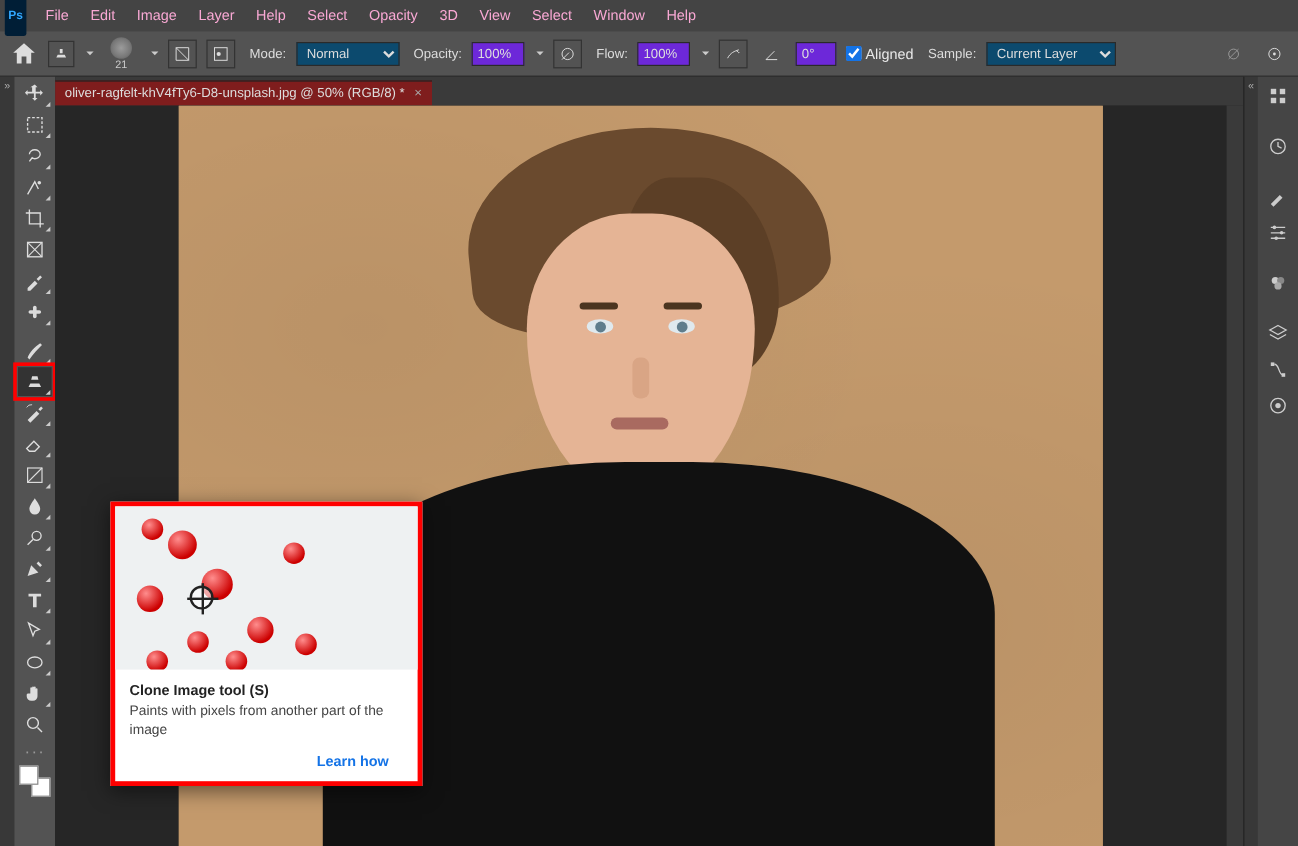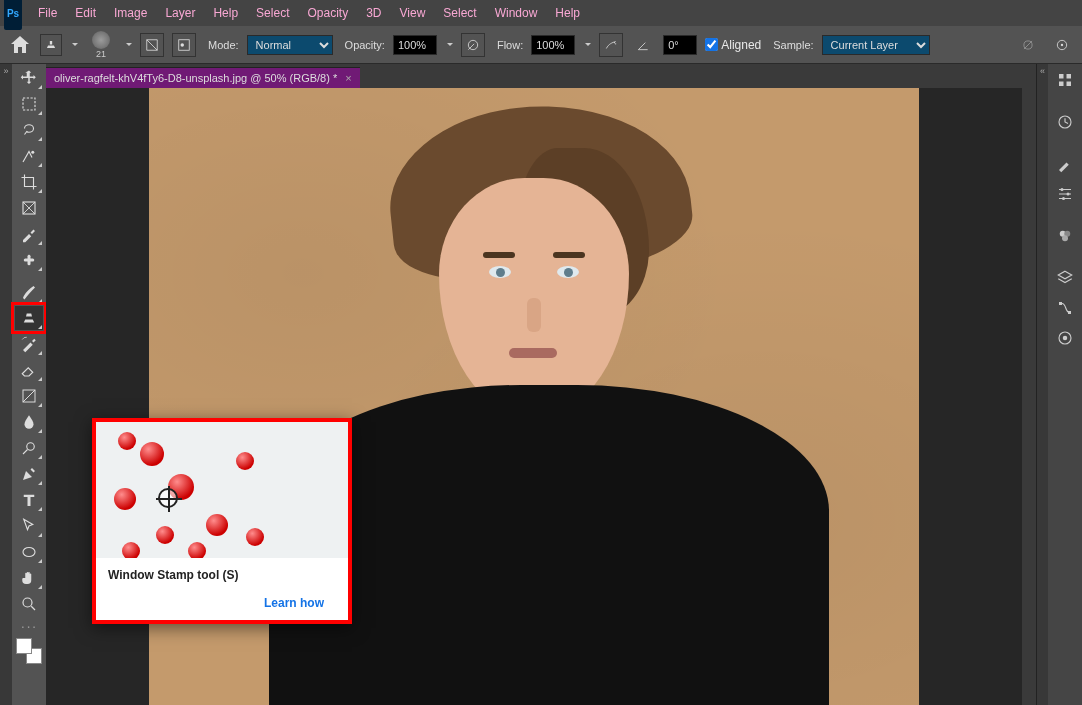--- a/index.html
+++ b/index.html
@@ -17,21 +17,21 @@
   .tool-preset svg{width:14px;height:14px;fill:#ddd;}
   .caret-down{width:0;height:0;border-left:3px solid transparent;border-right:3px solid transparent;border-top:3px solid #ccc;margin-left:2px;}
   .brush-preview{width:30px;height:28px;display:flex;flex-direction:column;align-items:center;justify-content:center;position:relative;}
   .brush-dot{width:18px;height:18px;border-radius:50%;background:radial-gradient(circle,#bbb 0%,#888 60%,transparent 100%);opacity:.7;}
   .brush-size{font-size:9px;color:#ccc;}
   .option-btn{width:24px;height:24px;background:#535353;border:1px solid #333;display:flex;align-items:center;justify-content:center;cursor:pointer;}
   .option-btn svg{width:14px;height:14px;fill:#ddd;}
   .opt-label{color:#ddd;font-size:11px;margin-left:4px;}
   .opt-select{background:#0c4a6e;border:1px solid #2a2a2a;color:#ddd;height:20px;padding:0 4px;font-size:11px;}
   .opt-select.mode{width:86px;}
-  .opt-input{background:#000000;border:1px solid #2a2a2a;color:#ddd;height:20px;width:44px;padding:0 4px;font-size:11px;}
+  .opt-input{background:#6d28d9;border:1px solid #2a2a2a;color:#ddd;height:20px;width:44px;padding:0 4px;font-size:11px;}
   .chk{display:flex;align-items:center;gap:3px;}
   .chk input{accent-color:#1473e6;}
   .flyout-right{margin-left:auto;display:flex;gap:10px;align-items:center;}
   
   
   .app-body { display: flex; height: calc(705px - 26px - 38px); }
   .collapse-strip{width:12px;background:#383838;display:flex;justify-content:center;padding-top:2px;color:#aaa;font-size:9px;}
   .collapse-strip.right{border-left:1px solid #222;}
   
   
@@ -48,21 +48,21 @@
   .color-swatches .bg{position:absolute;right:0;bottom:0;width:16px;height:16px;background:#fff;border:1px solid #888;}
   
   .panels-col{width:34px;background:#454545;display:flex;flex-direction:column;align-items:center;gap:2px;padding-top:2px;}
   .panel-slot{width:28px;height:28px;display:flex;align-items:center;justify-content:center;cursor:pointer;}
   .panel-slot svg{width:18px;height:18px;fill:#ccc;}
   .panel-gap{height:10px;}
   
   
   .canvas-wrap{flex:1;background:#262626;display:flex;flex-direction:column;position:relative;}
   .doc-tabs{height:24px;background:#3a3a3a;display:flex;align-items:flex-end;}
-  .doc-tab{background:#701a75;color:#ddd;font-size:11px;padding:4px 8px;display:flex;align-items:center;gap:8px;border-top:1px solid #222;}
+  .doc-tab{background:#7f1d1d;color:#ddd;font-size:11px;padding:4px 8px;display:flex;align-items:center;gap:8px;border-top:1px solid #222;}
   .doc-tab .close{color:#aaa;cursor:pointer;}
   .viewport{flex:1;background:#262626;display:flex;align-items:flex-start;justify-content:center;overflow:hidden;position:relative;}
   .photo{width:770px;height:617px;background:linear-gradient(#c49a6c,#b88b5d);position:relative;margin-top:0;}
   
   .wall{position:absolute;inset:0;background:
     radial-gradient(ellipse at 20% 30%, rgba(0,0,0,.05), transparent 50%),
     radial-gradient(ellipse at 80% 70%, rgba(0,0,0,.05), transparent 50%),
     #c49a6c;}
   .torso{position:absolute;left:120px;right:90px;bottom:-40px;height:360px;background:#111;border-radius:45% 45% 10% 10% / 35% 35% 10% 10%;}
   .collar{position:absolute;left:290px;bottom:230px;width:180px;height:80px;border-radius:50%;background:radial-gradient(ellipse at center,#eee 0%,#eee 35%,transparent 36%);clip-path:polygon(0 40%,100% 40%,100% 100%,0 100%);}  
@@ -382,21 +382,22 @@
         <div class="cherry c4"></div>
           <div class="cherry c5"></div>
           <div class="cherry c6"></div>
         <div class="cherry c7"></div>
           <div class="cherry c8"></div>
           <div class="cherry c9"></div>
           <div class="cherry c10"></div>
         <div class="crosshair"></div>
       </div>
       <div class="tooltip-body">
-        <div class="tooltip-title">Window Stamp tool (S)</div>
+        <div class="tooltip-title">Clone Image tool (S)</div>
+        <div class="tooltip-desc">Paints with pixels from another part of the image</div>
       </div>
       <a class="tooltip-link">Learn how</a>
     </div>
   </div>
 
   <div class="collapse-strip right">«</div>
   <div class="panels-col">
     <div class="panel-slot">
         <svg viewBox="0 0 24 24">
           <rect x="4" y="4" width="6" height="6"></rect>

